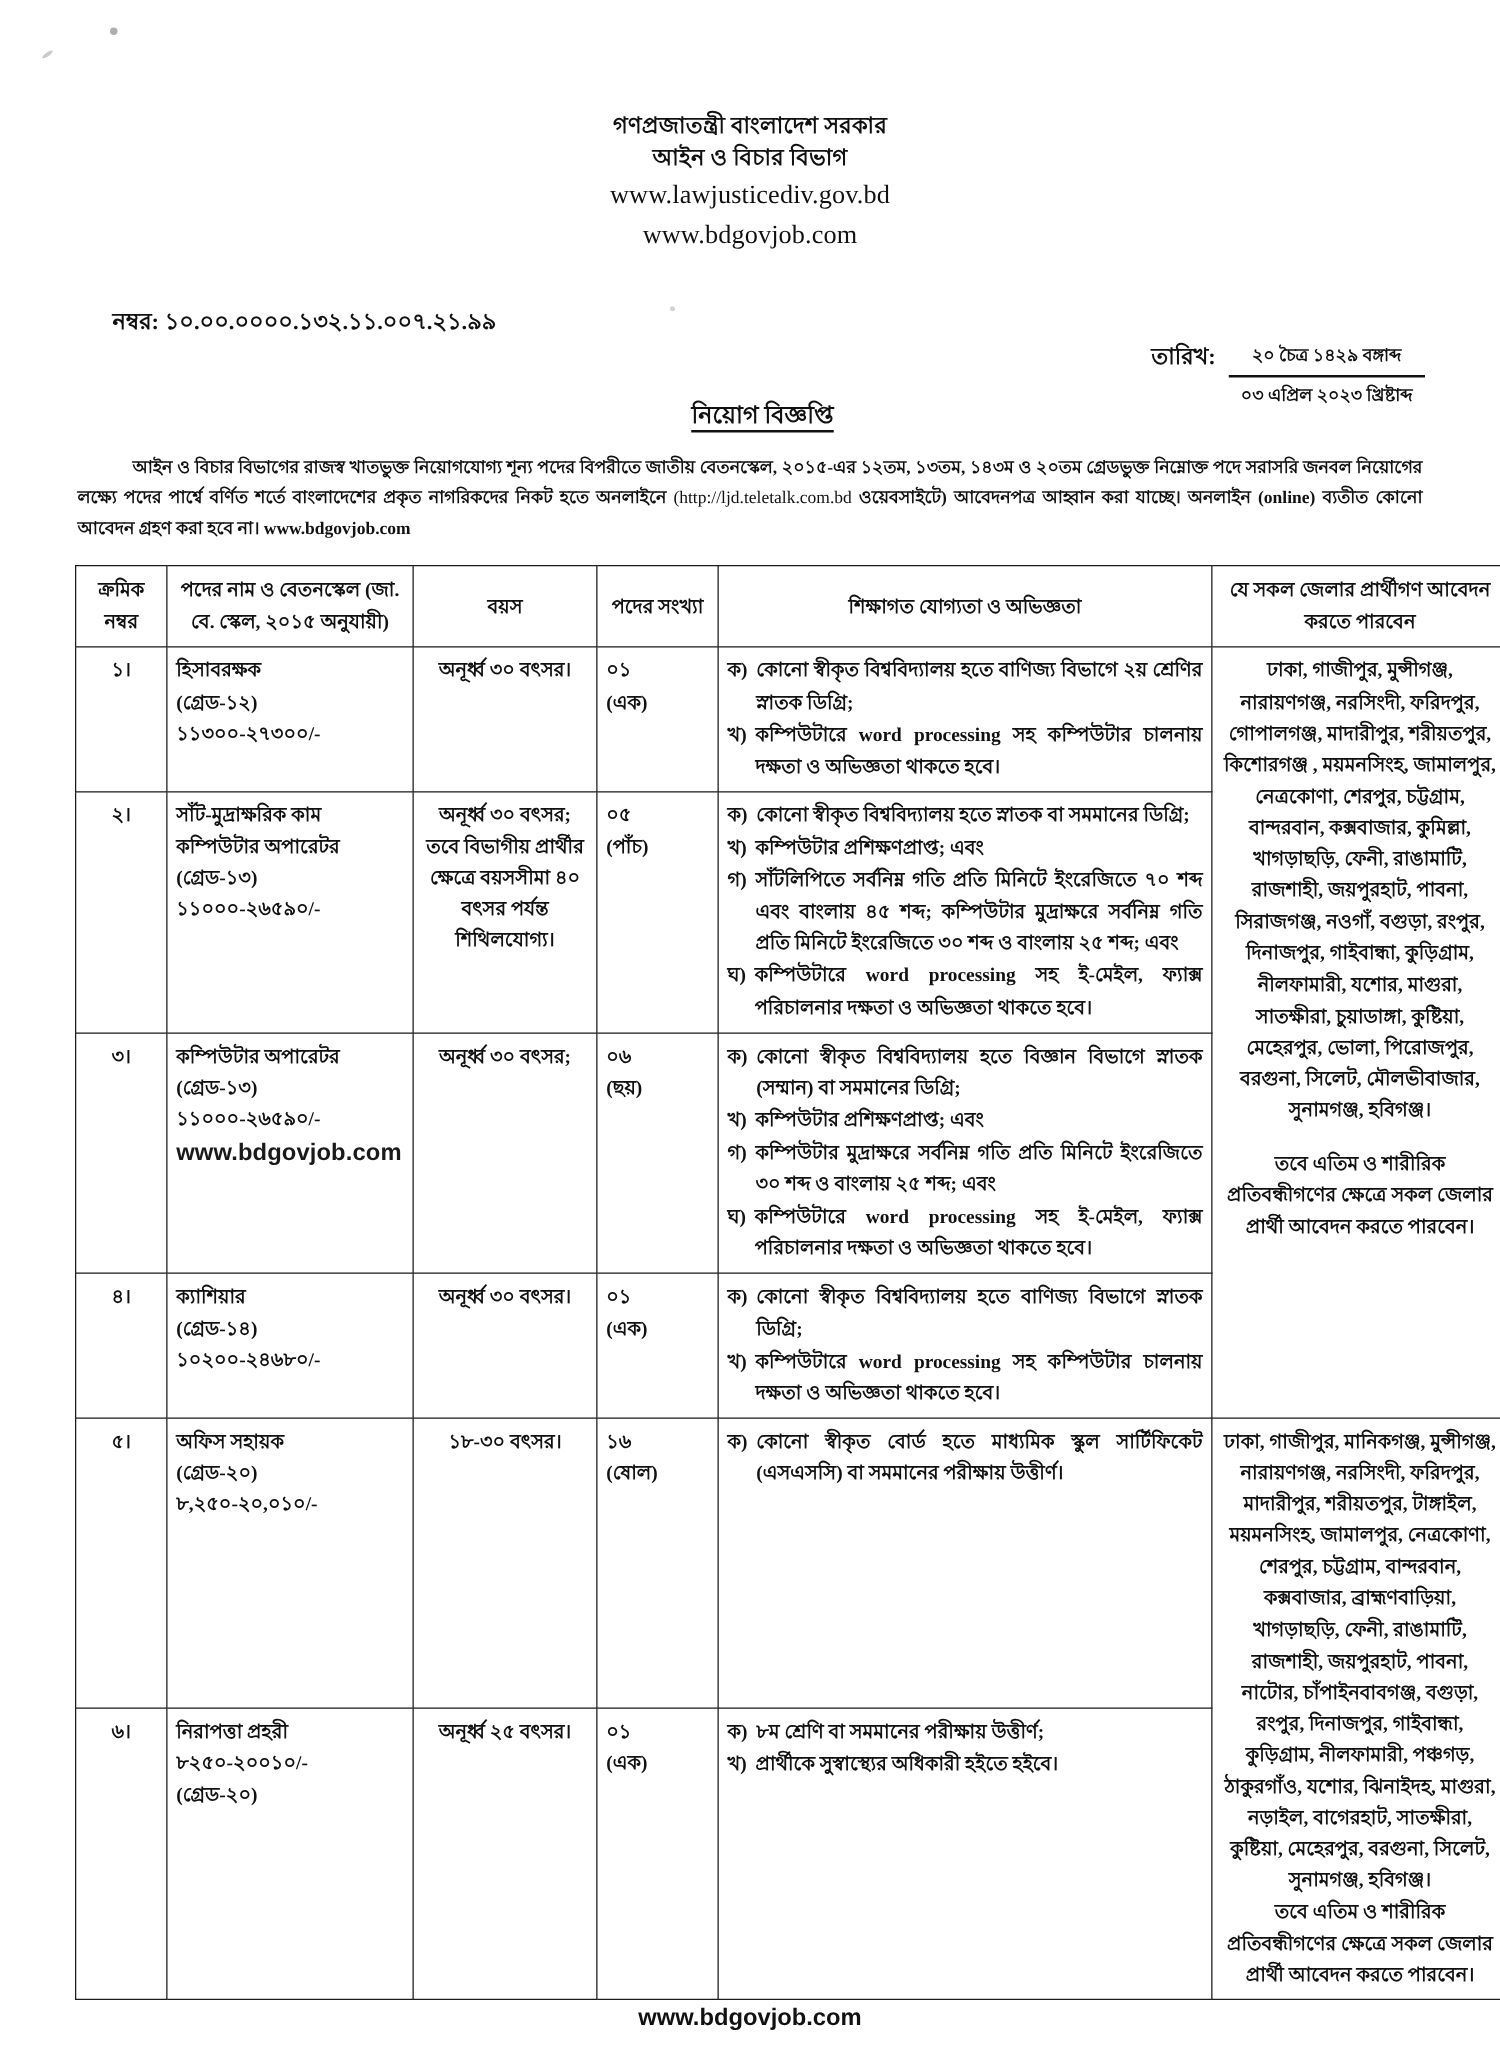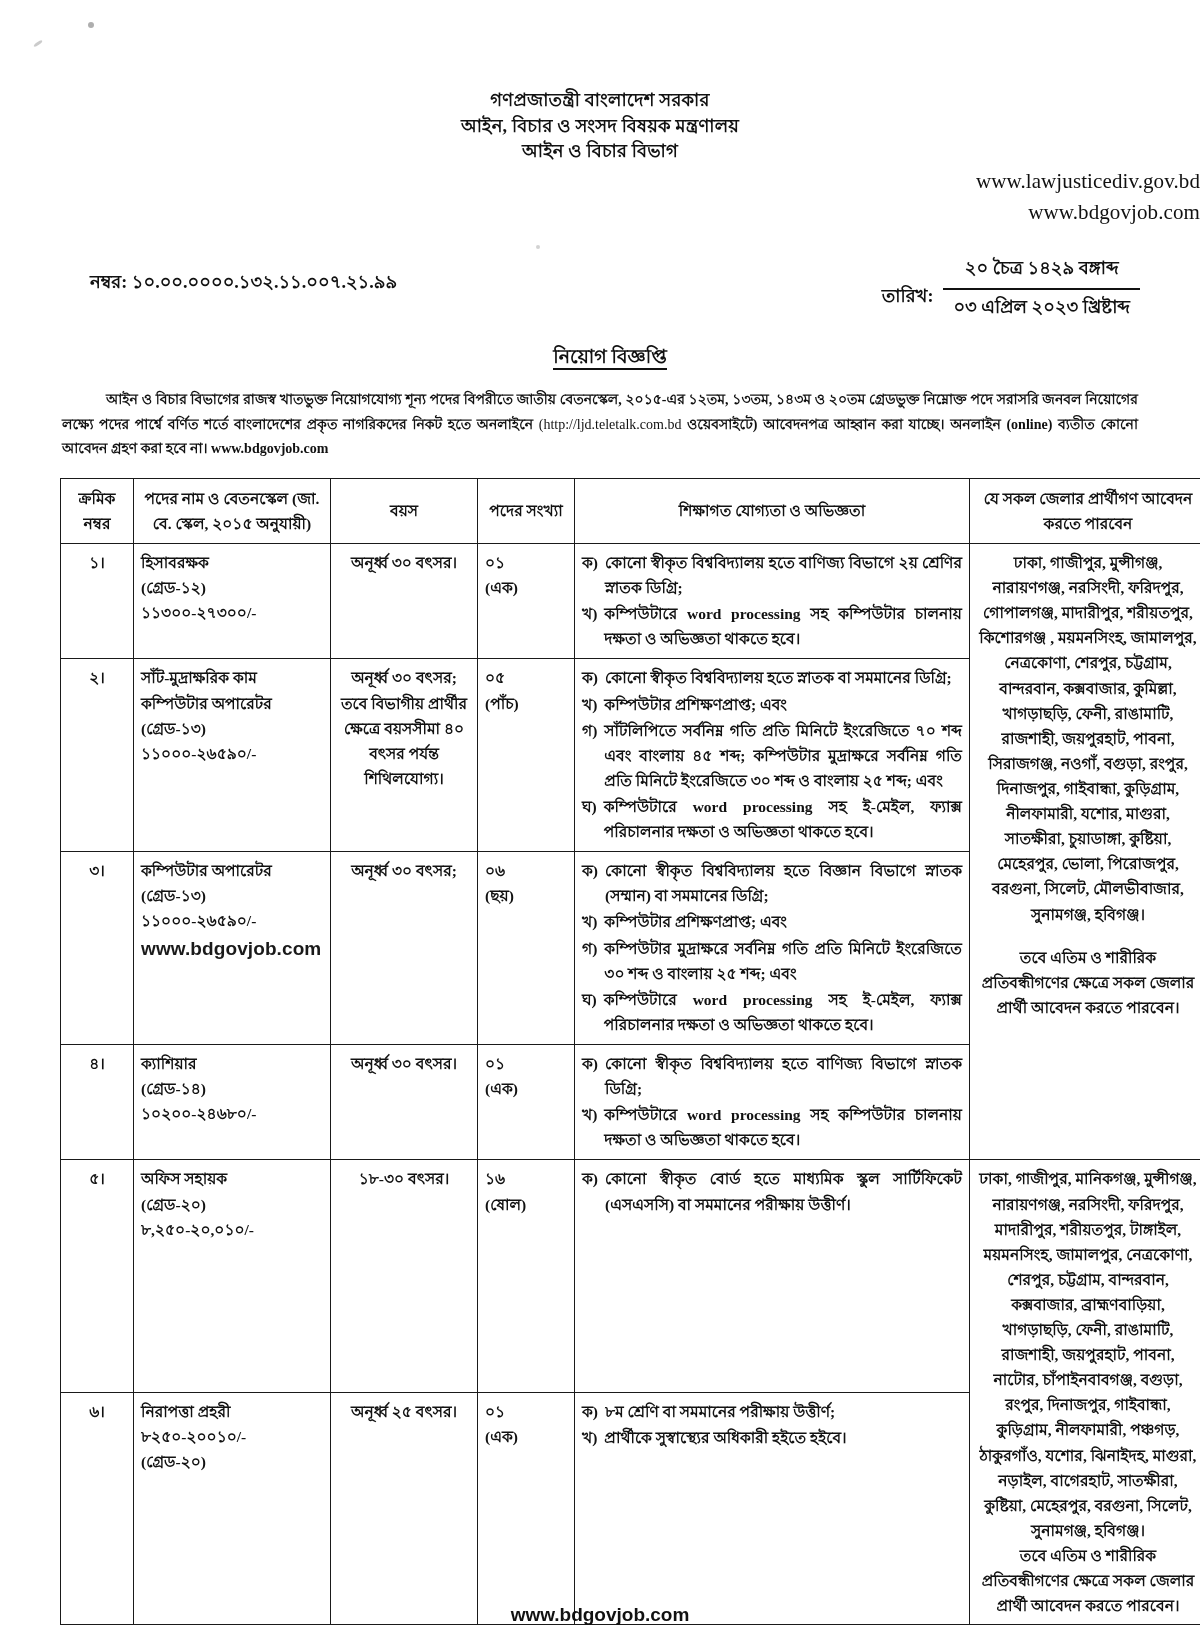--- a/index.html
+++ b/index.html
@@ -34,21 +34,20 @@
     font-size: 18px;
     font-weight: 700;
     letter-spacing: .2px;
   }
   .hdr .url {
     font-size: 21px;
     font-family: "Liberation Serif", serif;
     font-weight: 400;
     letter-spacing: .1px;
     margin-top: 2px;
-    text-align: right;
   }
 
   .memo-row {
     position: relative;
     margin-top: 24px;
     height: 60px;
     padding-left: 40px;
   }
   .memo-no {
     position: absolute;
@@ -65,22 +64,23 @@
     align-items: center;
     gap: 10px;
   }
   .date-label {
     font-size: 18px;
     font-weight: 700;
     padding-top: 16px;
   }
   .date-stack {
     text-align: center;
-    font-size: 18px;
-    font-weight: 700;
+    font-size: 14px;
+    font-weight: 700;
+    margin-top: 44px;
   }
   .date-stack .top { padding: 0 10px 3px 10px; }
   .date-stack .bar { height: 2px; background: #111; }
   .date-stack .bot { padding: 3px 10px 0 10px; }
 
   .notice-title {
     text-align: center;
     margin-top: 30px;
     font-size: 19px;
     font-weight: 700;
@@ -166,21 +166,20 @@
 
 <div class="page">
 
   <div class="speck s1"></div>
   <div class="speck s2"></div>
   <div class="speck s3"></div>
   <div class="speck s4"></div>
 
   <div class="hdr">
     <div class="bn">গণপ্রজাতন্ত্রী বাংলাদেশ সরকার</div>
-    <div class="bn">আইন, বিচার ও সংসদ বিষয়ক মন্ত্রণালয়</div>
     <div class="bn">আইন ও বিচার বিভাগ</div>
     <div class="url">www.lawjusticediv.gov.bd</div>
     <div class="url">www.bdgovjob.com</div>
   </div>
 
   <div class="memo-row">
     <div class="memo-no">নম্বর: ১০.০০.০০০০.১৩২.১১.০০৭.২১.৯৯</div>
     <div class="date-wrap">
       <div class="date-label">তারিখ:</div>
       <div class="date-stack">

